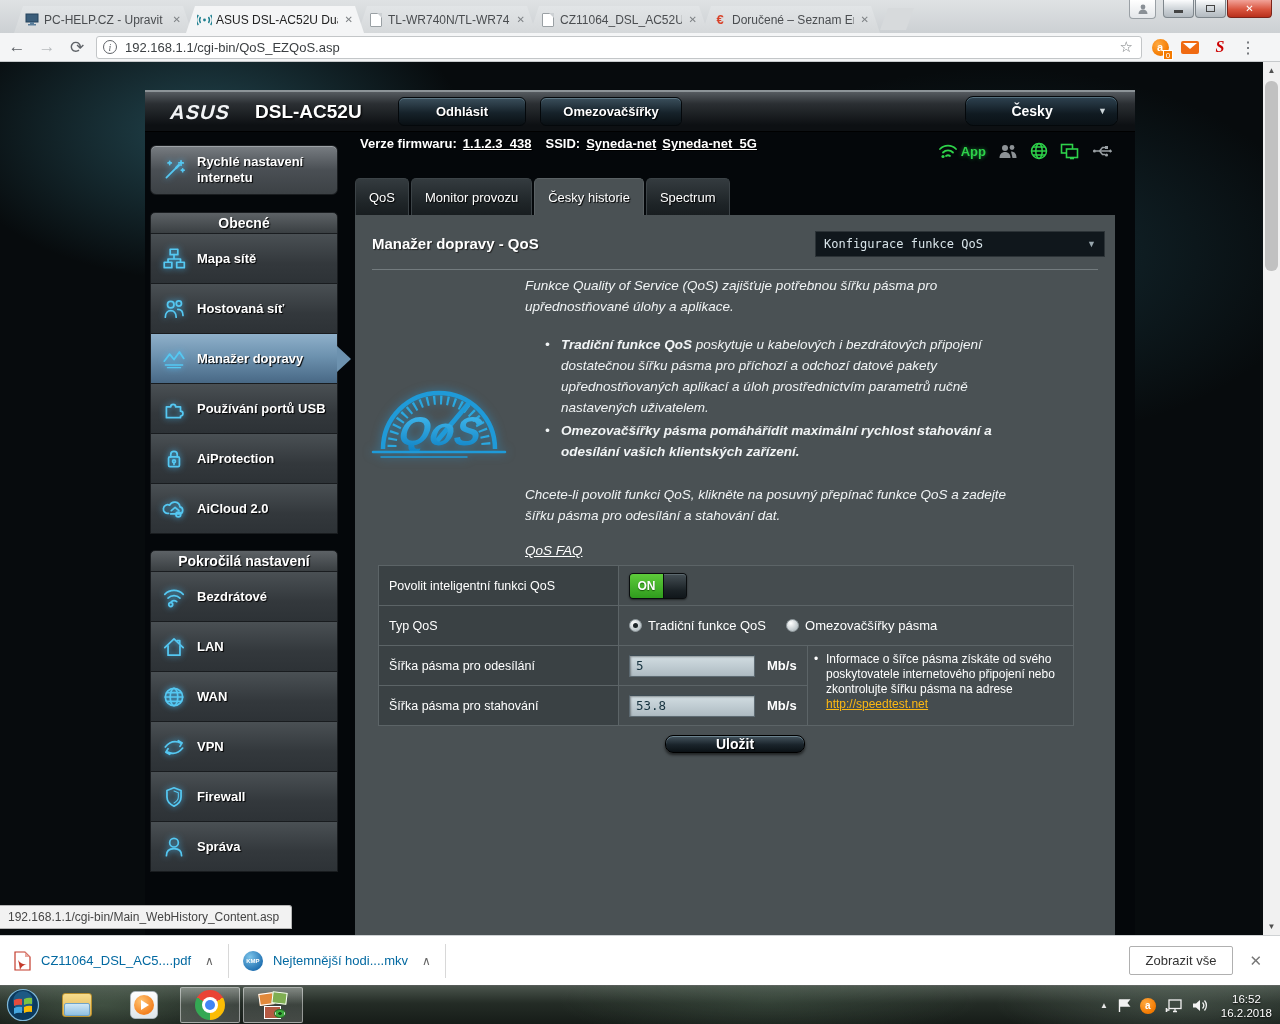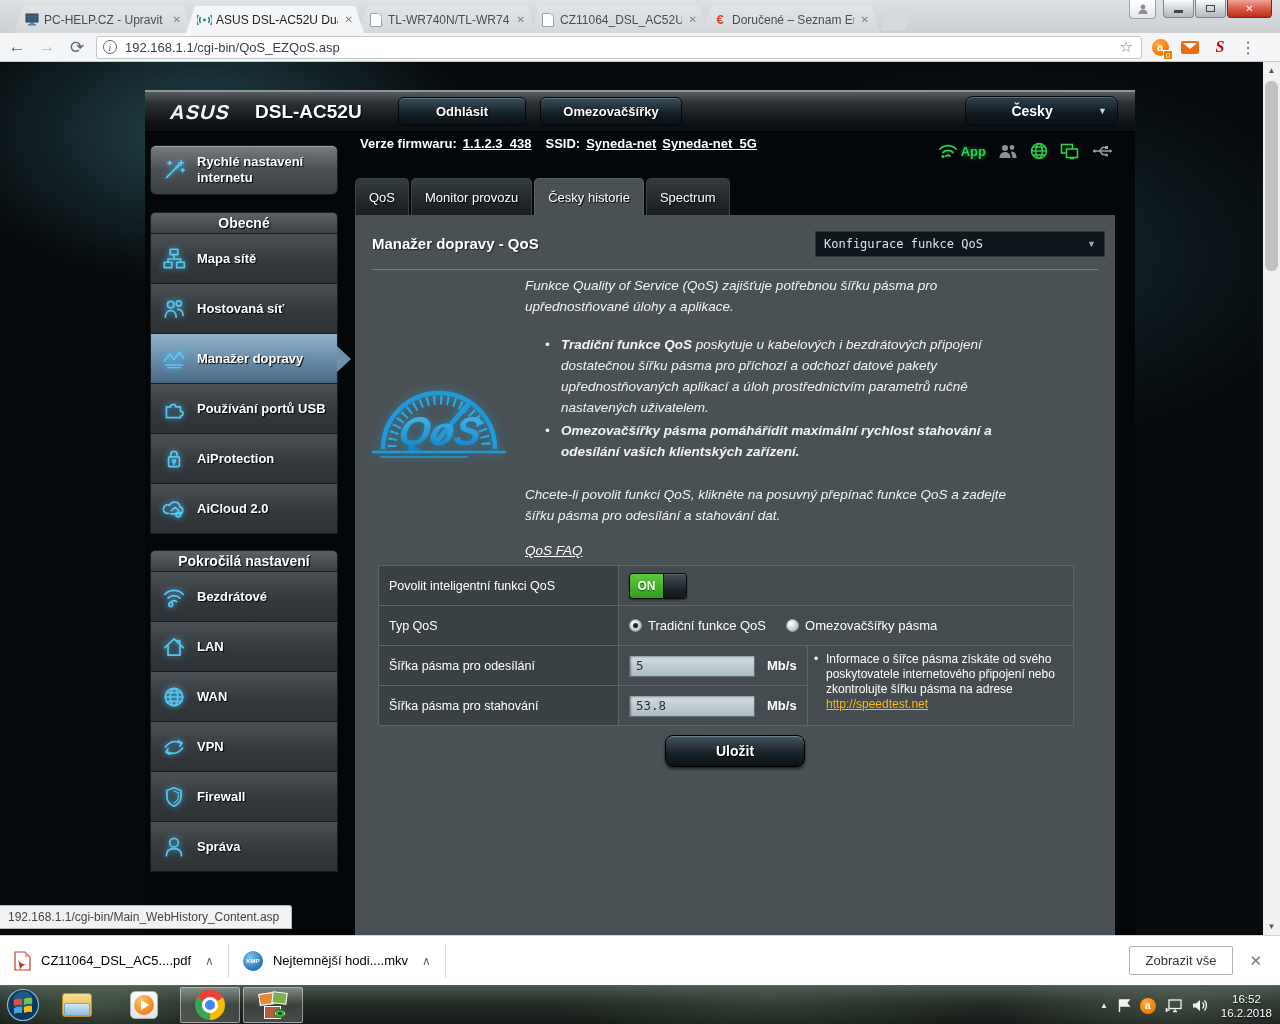--- a/index.html
+++ b/index.html
@@ -151,39 +151,39 @@
   .radio-lab { margin-right:14px; font-size:13px; }
   .bw-wrap { display:flex; align-items:center; }
   .bw-input { width:126px; height:22px; background:linear-gradient(#d2dde2,#aebbc2); border:1px solid #5d6a72;
     border-top-color:#3f4c54; box-shadow:inset 1px 1px 2px rgba(0,0,0,.35); color:#17333f;
     font-family:"DejaVu Sans Mono",monospace; font-size:12.5px; padding:0 6px; }
   .bw-unit { margin-left:12px; font-weight:bold; font-size:13px; }
   .note .nrow { display:flex; }
   .note .ndot { width:12px; flex:0 0 12px; }
   .speedlink { color:#fdb813; text-decoration:underline; }
 
-  .savebtn { position:absolute; left:50%; transform:translateX(-50%); top:520px; width:140px; height:32px;
+  .savebtn { position:absolute; left:50%; transform:translateX(-50%); top:520px; width:140px; height:18px;
     border-radius:8px; border:1px solid #000; background:linear-gradient(#45545e,#1a242b 55%,#0b1115);
     box-shadow:inset 0 1px 0 #6c838f, 0 2px 3px rgba(0,0,0,.6);
     color:#fff; font-size:14px; font-weight:bold; display:flex; align-items:center; justify-content:center; text-shadow:1px 1px 1px #000; }
 
   
   .status-tip { position:absolute; left:0; top:843px; height:24px; background:#f2f2f2; border:1px solid #b5b5b5;
     border-left:none; border-radius:0 3px 0 0; display:flex; align-items:center; padding:0 12px 0 8px;
     font-size:12px; color:#444; z-index:5; }
   .vscroll { position:absolute; right:0; top:0; width:17px; height:873px; background:#f1f1f1; z-index:6; }
   .vs-arrow { height:17px; display:flex; align-items:center; justify-content:center; font-size:8px; color:#505050; }
   .vs-arrow.down { position:absolute; bottom:0; left:0; right:0; }
   .vs-thumb { position:absolute; left:2px; right:2px; top:19px; height:190px; background:#c1c1c1; border-radius:6px; }
 
   
   .dlbar { position:absolute; left:0; top:935px; width:1280px; height:50px; background:#fff; border-top:1px solid #cfd2d4;
     display:flex; align-items:center; }
   .dl-item { display:flex; align-items:center; height:34px; padding:0 10px 0 14px; border-right:1px solid #d8d8d8; }
-  .dl-name { font-size:13px; color:#000000; margin:0 10px 0 10px; }
+  .dl-name { font-size:13px; color:#0369a1; margin:0 10px 0 10px; }
   .dl-chev { font-size:12px; color:#666; padding:0 4px; }
   .kmp-ic { width:20px; height:20px; border-radius:50%; background:radial-gradient(circle at 35% 30%,#7cc4ea,#1f6fb0 75%);
     display:flex; align-items:center; justify-content:center; color:#fff; font-size:6px; font-weight:bold; }
   .dl-right { margin-left:auto; display:flex; align-items:center; }
   .showall { height:29px; padding:0 16px; border:1px solid #b0b0b0; border-radius:2px; background:#fff;
     font-size:13px; color:#333; display:flex; align-items:center; }
   .dl-close { font-size:15px; color:#777; padding:0 18px 0 16px; }
 
   
   .taskbar { position:absolute; left:0; top:985px; width:1280px; height:39px;

